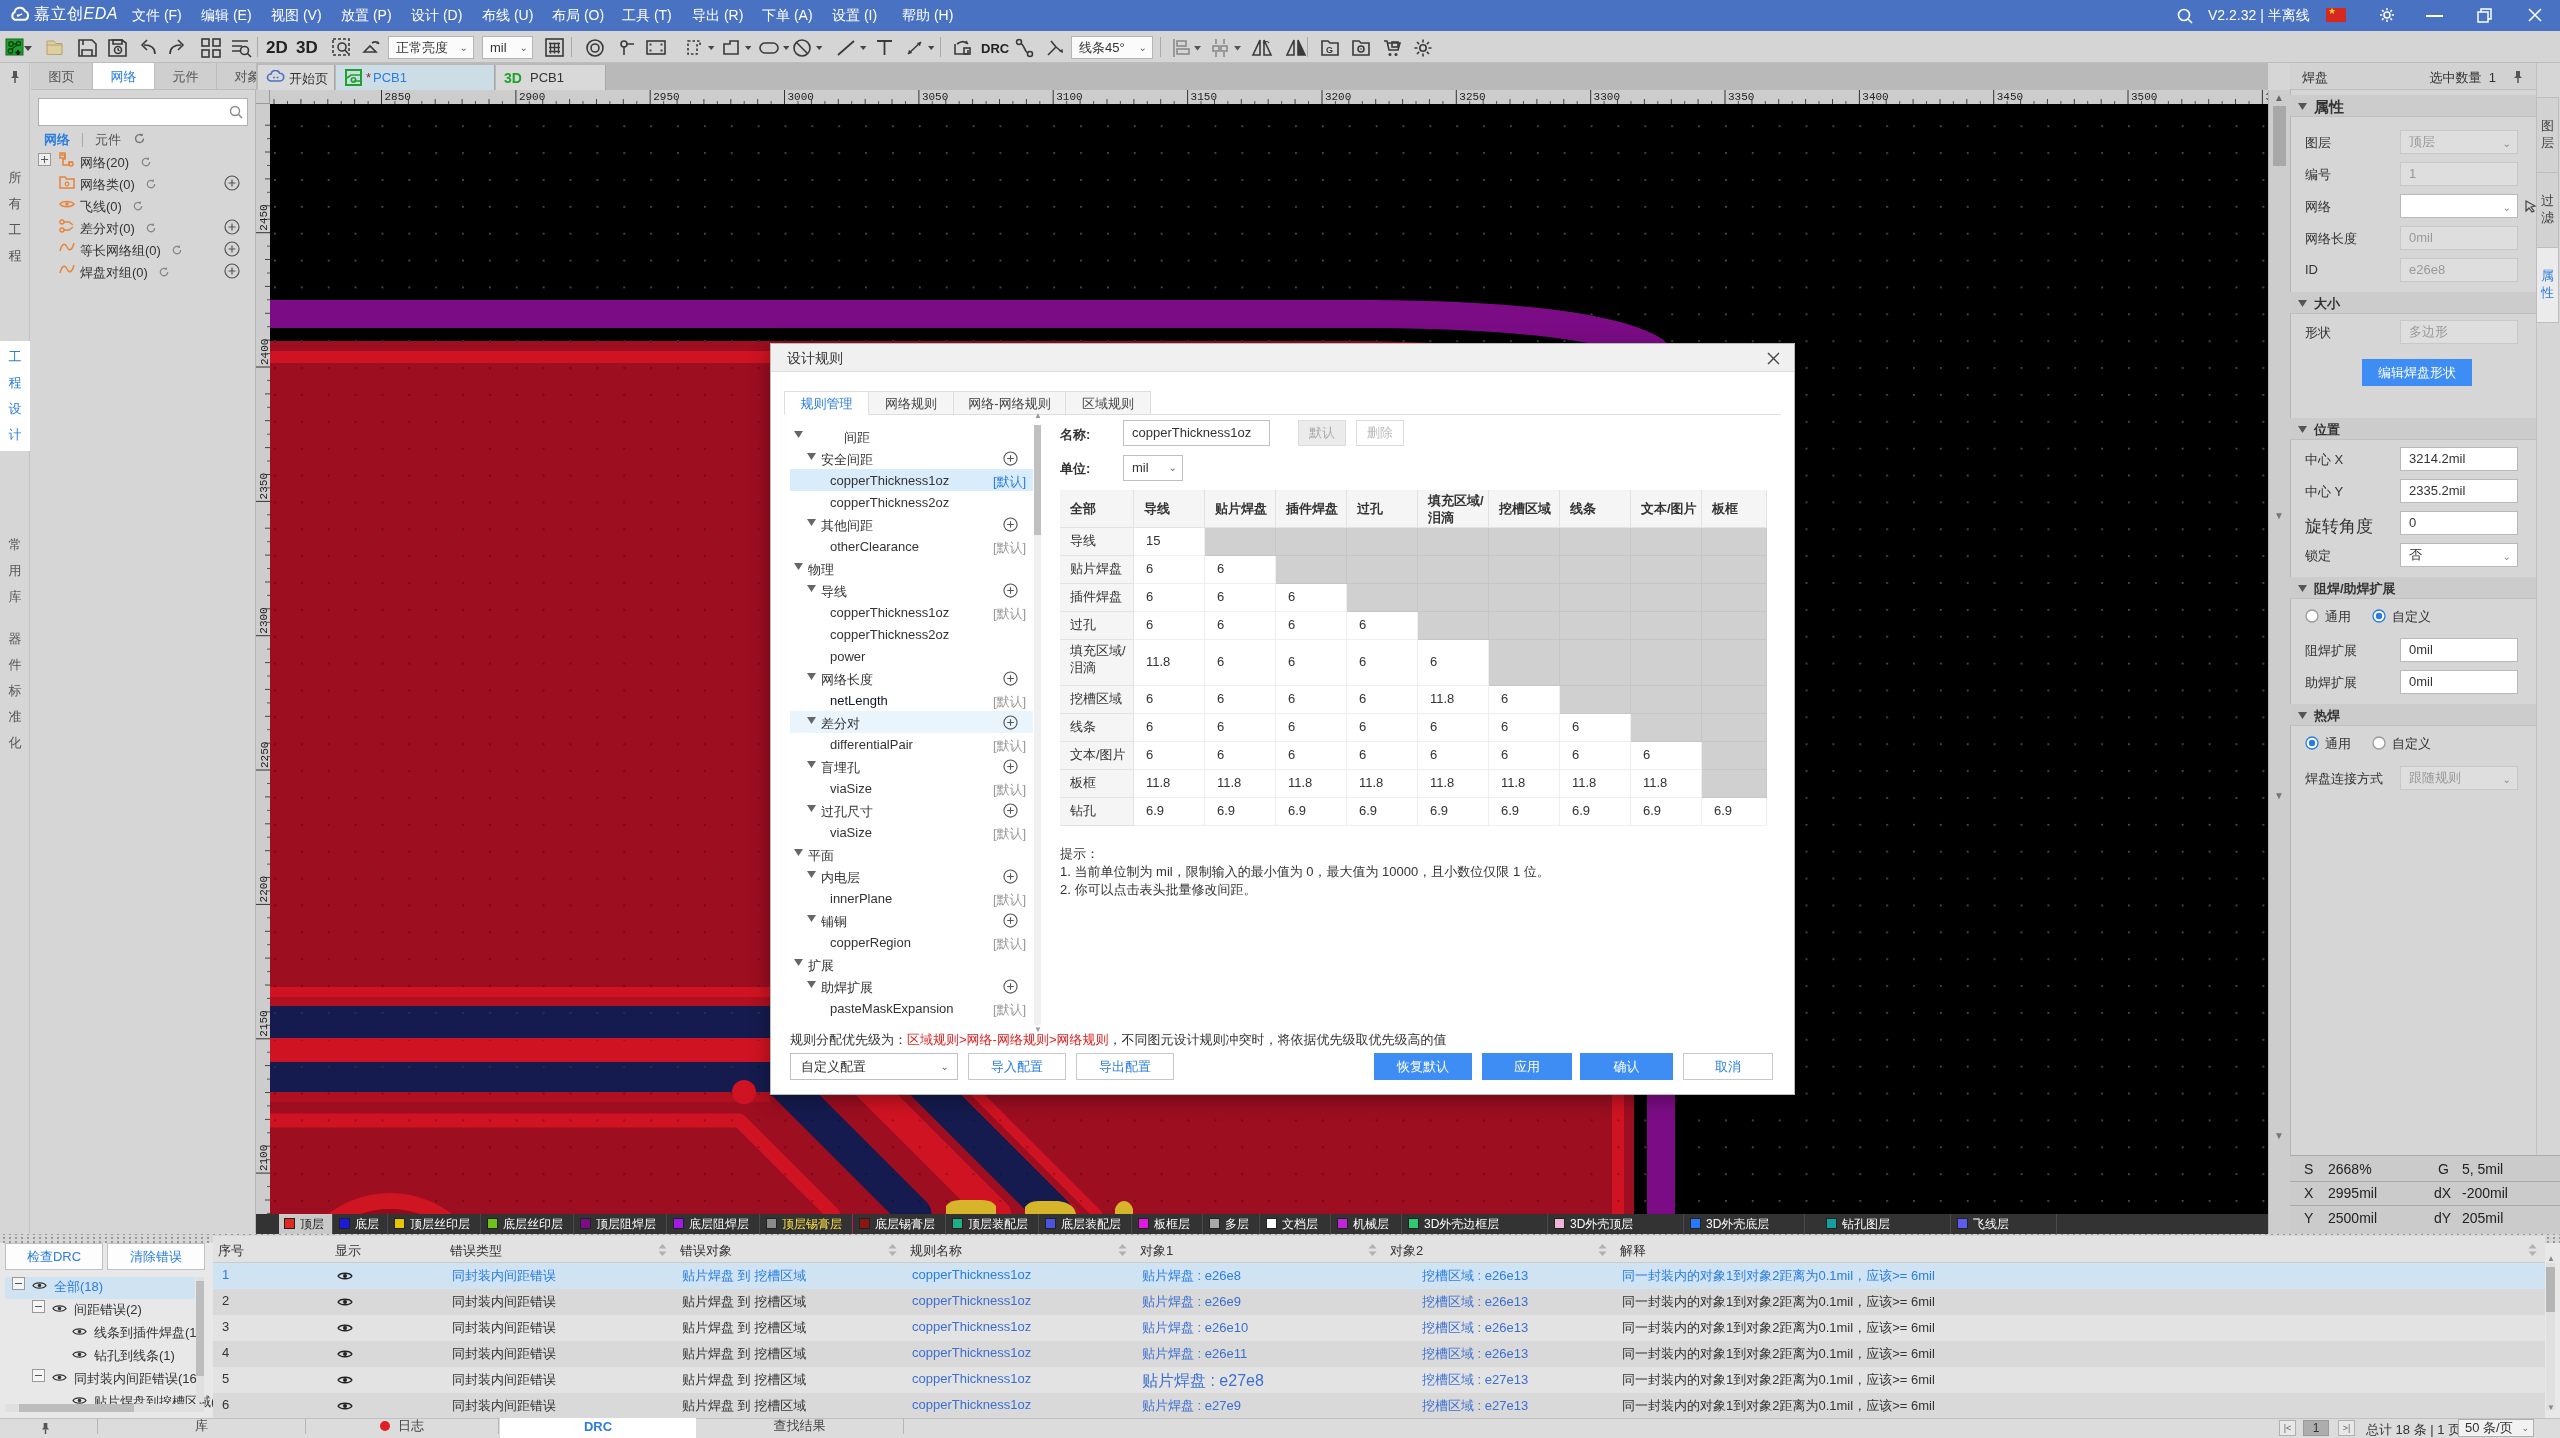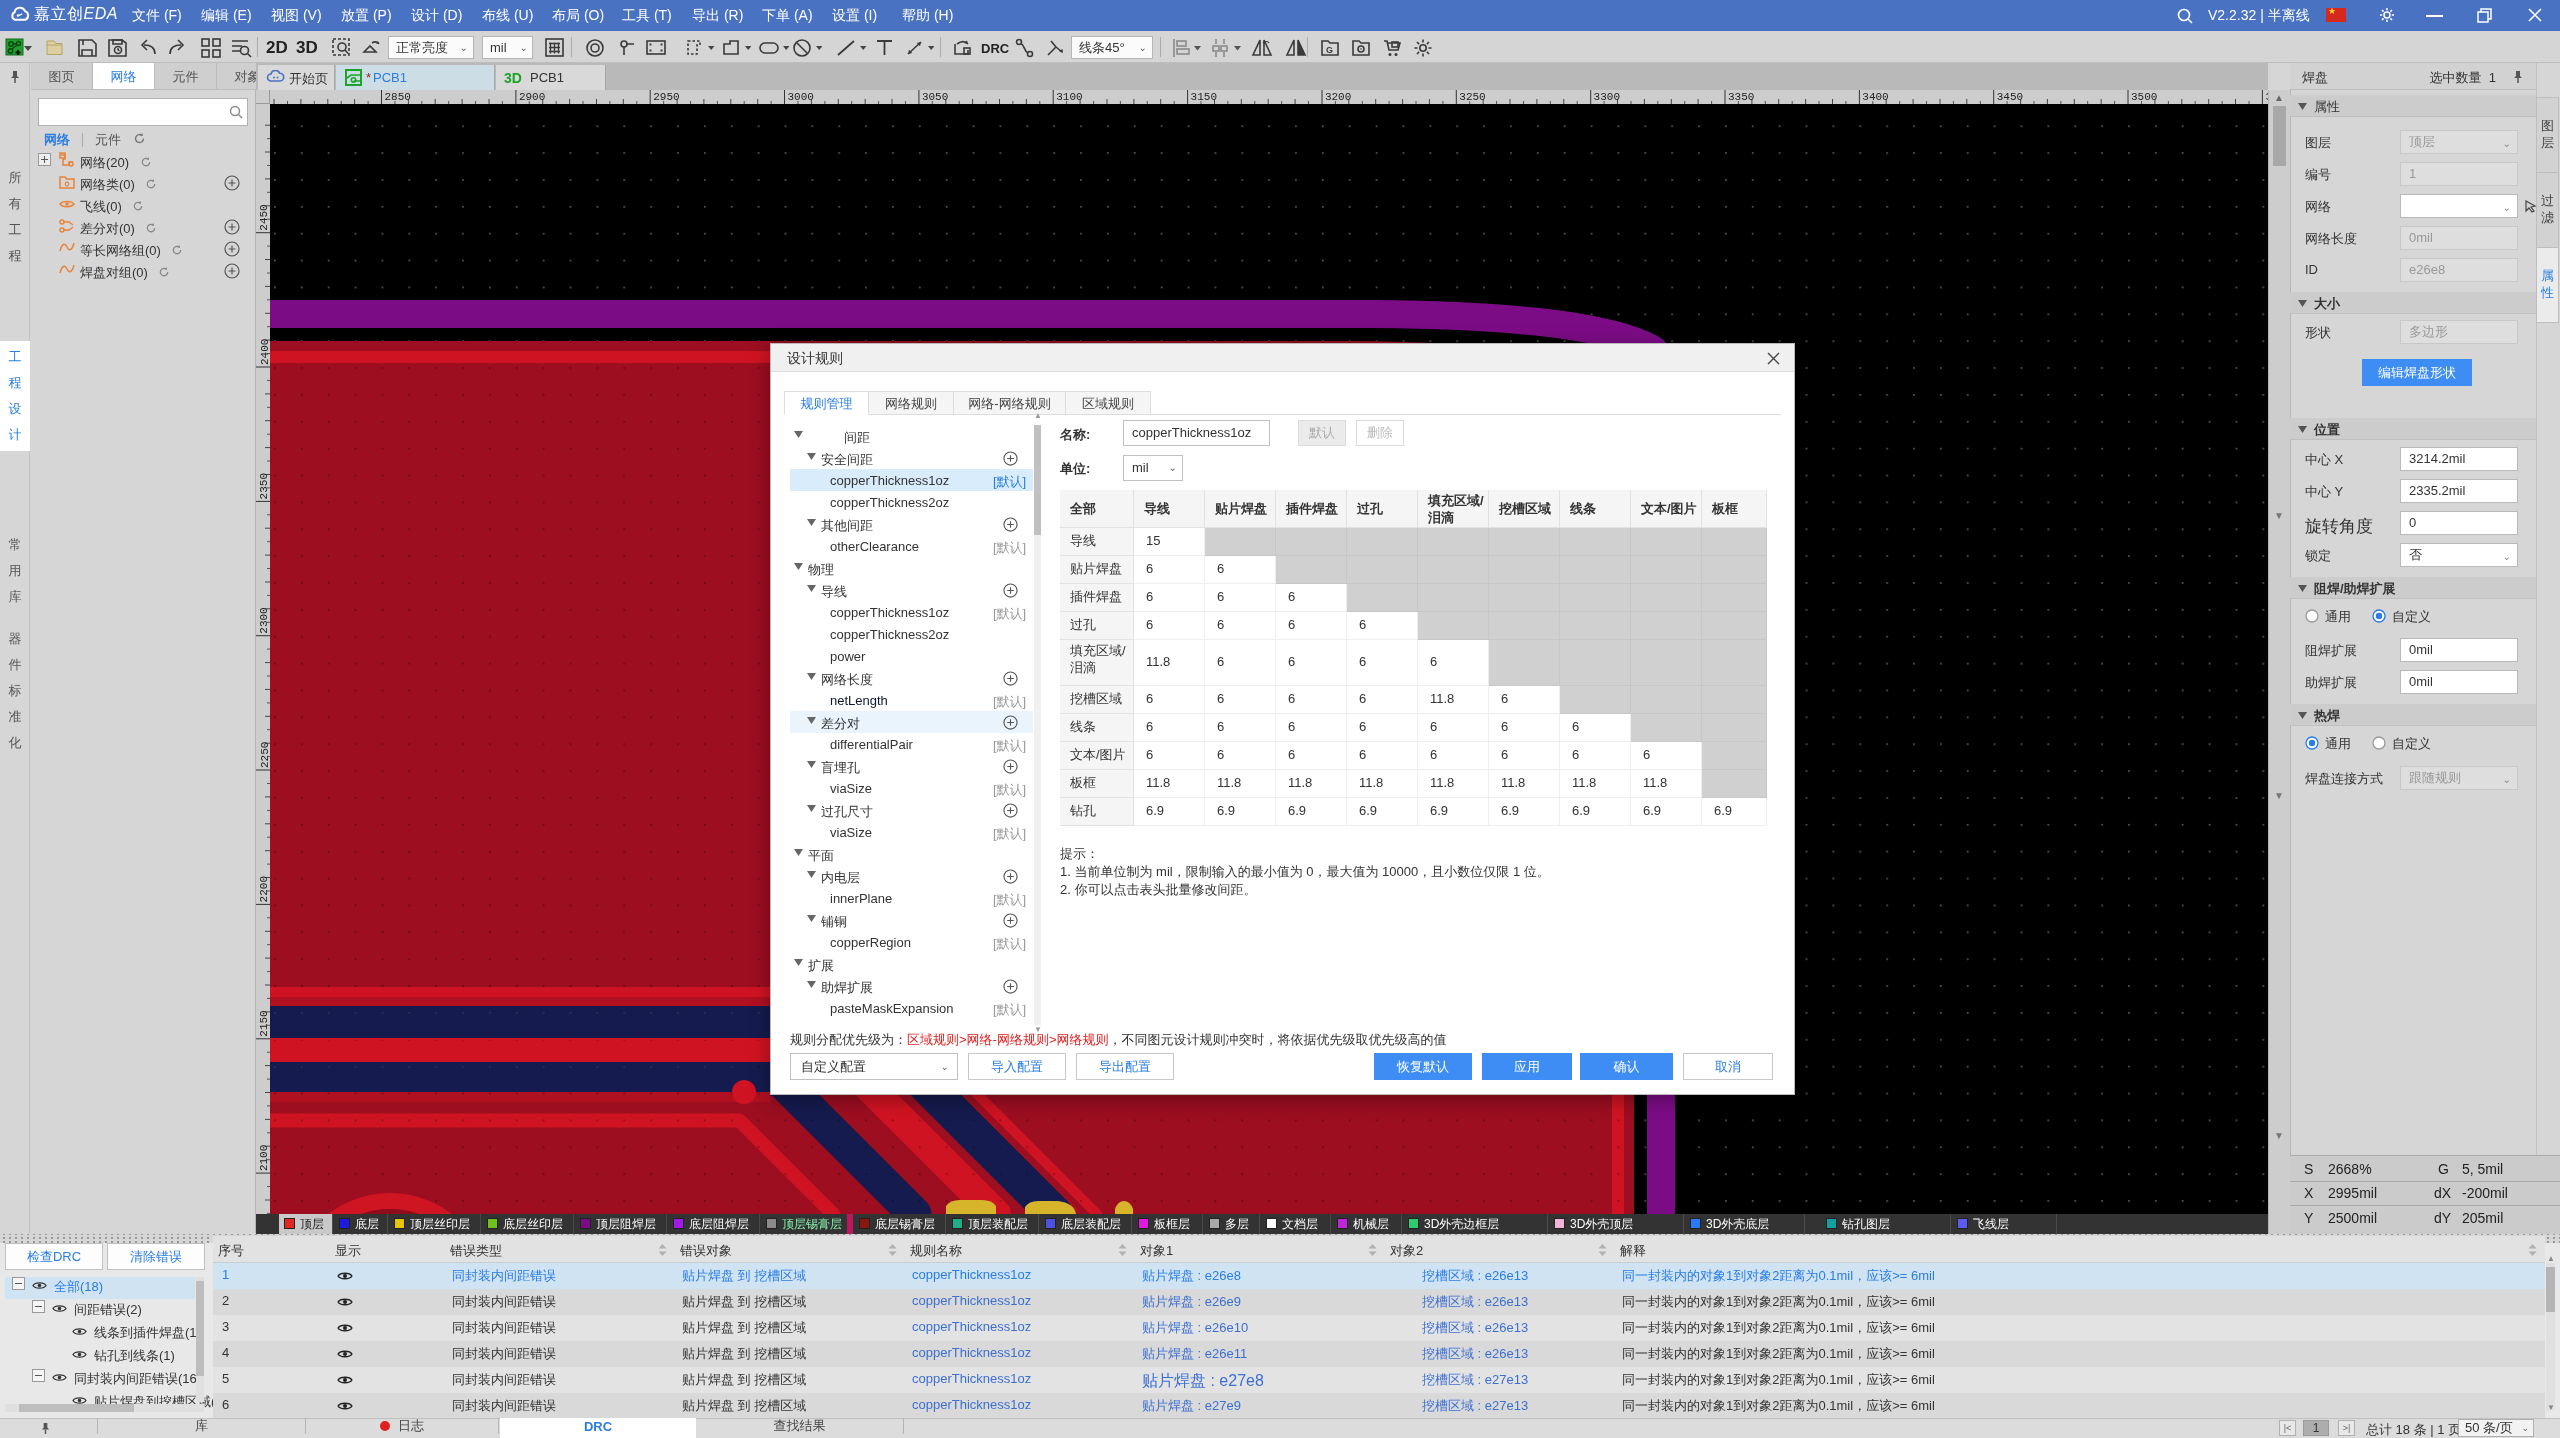--- a/index.html
+++ b/index.html
@@ -731,21 +731,21 @@
       <span style="position:absolute;left:21px">底层丝印层</span>
     </div>
     <div style="position:absolute;left:319px;top:0;width:92px;height:20px;background:transparent;border-right:1px solid #4a4a4a;color:#fff;line-height:20px">
       <span style="position:absolute;left:6px;top:5px;width:9px;height:9px;background:#7c0c86;outline:1px solid #222"></span>
       <span style="position:absolute;left:21px">顶层阻焊层</span>
     </div>
     <div style="position:absolute;left:412px;top:0;width:92px;height:20px;background:transparent;border-right:1px solid #4a4a4a;color:#fff;line-height:20px">
       <span style="position:absolute;left:6px;top:5px;width:9px;height:9px;background:#a31ae8;outline:1px solid #222"></span>
       <span style="position:absolute;left:21px">底层阻焊层</span>
     </div>
-    <div style="position:absolute;left:505px;top:0;width:92px;height:36px;background:transparent;border-right:6px solid #be185d;color:#86efac;line-height:20px">
+    <div style="position:absolute;left:505px;top:0;width:92px;height:36px;background:transparent;border-right:1px solid #be185d;color:#fde047;line-height:20px">
       <span style="position:absolute;left:6px;top:5px;width:9px;height:9px;background:#8a8a8a;outline:1px solid #222"></span>
       <span style="position:absolute;left:21px">顶层锡膏层</span>
     </div>
     <div style="position:absolute;left:598px;top:0;width:92px;height:20px;background:transparent;border-right:1px solid #4a4a4a;color:#fff;line-height:20px">
       <span style="position:absolute;left:6px;top:5px;width:9px;height:9px;background:#8b1510;outline:1px solid #222"></span>
       <span style="position:absolute;left:21px">底层锡膏层</span>
     </div>
     <div style="position:absolute;left:691px;top:0;width:92px;height:20px;background:transparent;border-right:1px solid #4a4a4a;color:#fff;line-height:20px">
       <span style="position:absolute;left:6px;top:5px;width:9px;height:9px;background:#1fae85;outline:1px solid #222"></span>
       <span style="position:absolute;left:21px">顶层装配层</span>
@@ -1104,21 +1104,21 @@
 <div class="a" style="left:2536px;top:63px;width:24px;height:1171px;background:#d6d6d6;border-left:1px solid #c2c2c2"></div>
 <div class="a" style="left:2536px;top:97px;width:23px;height:76px;background:#d2d2d2;border:1px solid #bdbdbd;color:#444;font-size:13px;text-align:center;line-height:17px;padding-top:19px">图<br>层</div>
 <div class="a" style="left:2536px;top:172px;width:23px;height:76px;background:#d2d2d2;border:1px solid #bdbdbd;color:#444;font-size:13px;text-align:center;line-height:17px;padding-top:19px">过<br>滤</div>
 <div class="a" style="left:2536px;top:247px;width:23px;height:76px;background:#ebebeb;border:1px solid #bdbdbd;color:#2a7de1;font-size:13px;text-align:center;line-height:17px;padding-top:19px">属<br>性</div>
 <div class="a" style="left:2290px;top:95px;width:246px;height:22px;background:#cccccc;border-bottom:1px solid #c0c0c0">
     <span style="position:absolute;left:8px;top:8px">
       <svg width="9" height="7" viewBox="0 0 9 7">
         <path d="M0 0h9L4.5 7z" fill="#555"></path>
       </svg>
     </span>
-    <span style="position:absolute;left:24px;top:3px;font-size:13px;color:#333;font-weight:normal">属性</span>
+    <span style="position:absolute;left:24px;top:3px;font-size:15px;color:#333;font-weight:bold">属性</span>
   </div>
 <span class="a" style="left:2305px;top:134px;font-size:13px;color:#333">图层</span>
 <div class="a" style="left:2400px;top:130px;width:118px;height:24px;background:#dedede;border:1px solid #c8c8c8;color:#999;font-size:13px;line-height:22px;padding-left:8px">顶层<span style="position:absolute;right:6px;top:2px;color:#888;font-size:10px">⌄</span></div>
 <span class="a" style="left:2305px;top:166px;font-size:13px;color:#333">编号</span>
 <div class="a" style="left:2400px;top:162px;width:118px;height:24px;background:#dedede;border:1px solid #c8c8c8;color:#999;font-size:13px;line-height:22px;padding-left:8px">1</div>
 <span class="a" style="left:2305px;top:198px;font-size:13px;color:#333">网络</span>
 <div class="a" style="left:2400px;top:194px;width:118px;height:24px;background:#fff;border:1px solid #b9b9b9;color:#333;font-size:13px;line-height:22px;padding-left:8px">
     <span style="position:absolute;right:6px;top:2px;color:#888;font-size:10px">⌄</span>
   </div>
 <svg class="a" style="left:2524px;top:199px" width="14" height="14" viewBox="0 0 14 14">

